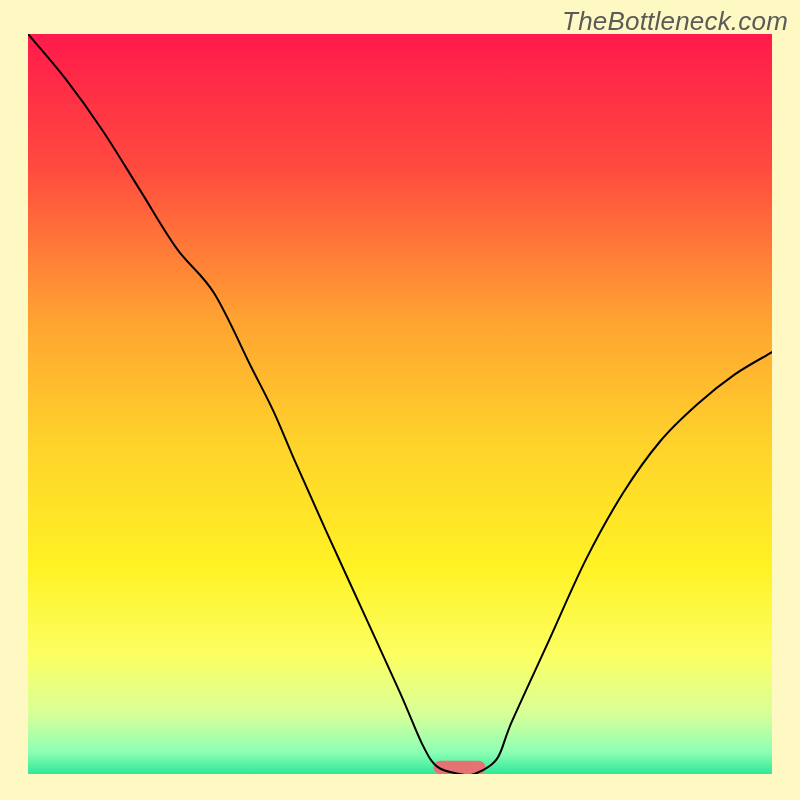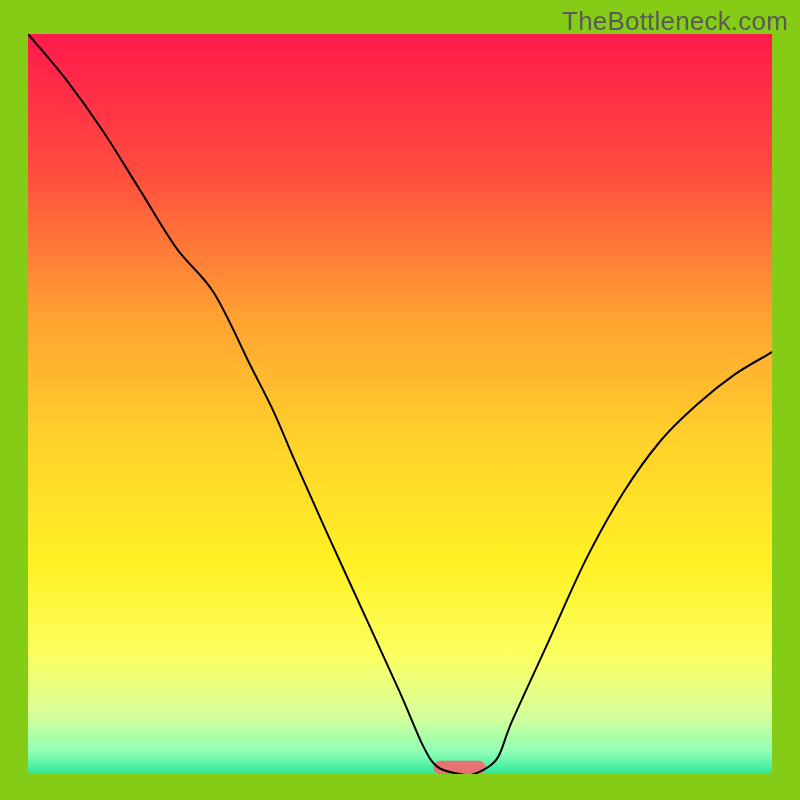--- a/index.html
+++ b/index.html
@@ -8,21 +8,22 @@
     background: #000;
     width: 800px;
     height: 800px;
     overflow: hidden;
     font-family: Arial, Helvetica, sans-serif;
   }
   .wrap {
     position: relative;
     width: 800px;
     height: 800px;
-    background: #84cc16;
+    background: #fef9c3;
+    font-style: italic;
   }
   .watermark {
     position: absolute;
     top: 6px;
     right: 12px;
     color: #5a5a5a;
     font-size: 26px;
     font-weight: 500;
     letter-spacing: 0.2px;
   }

